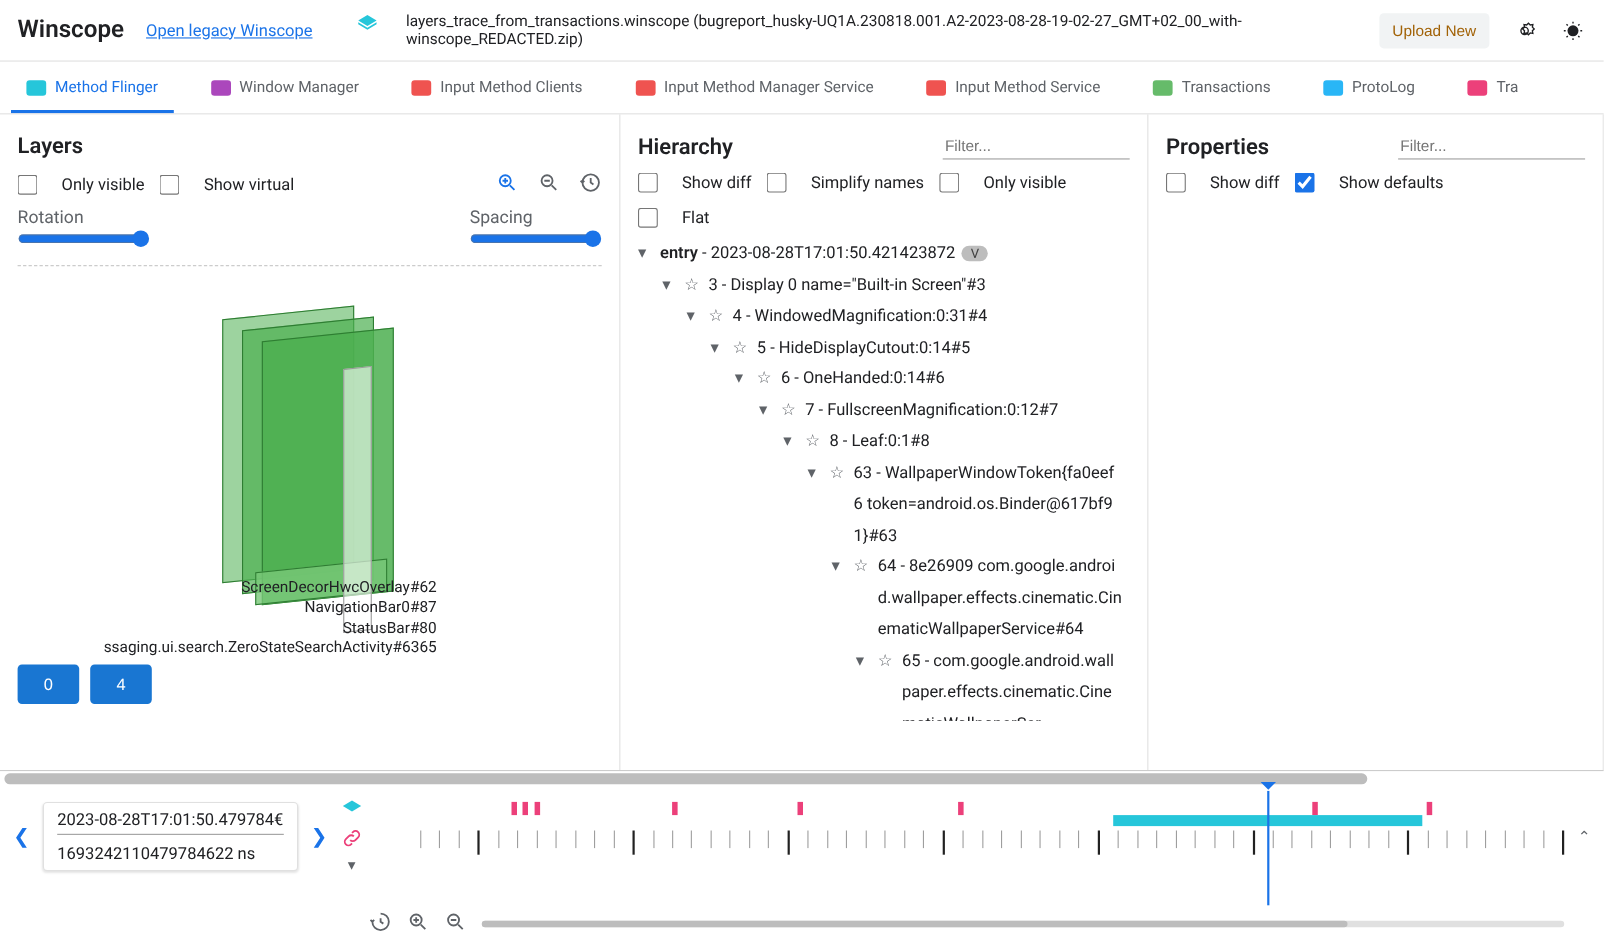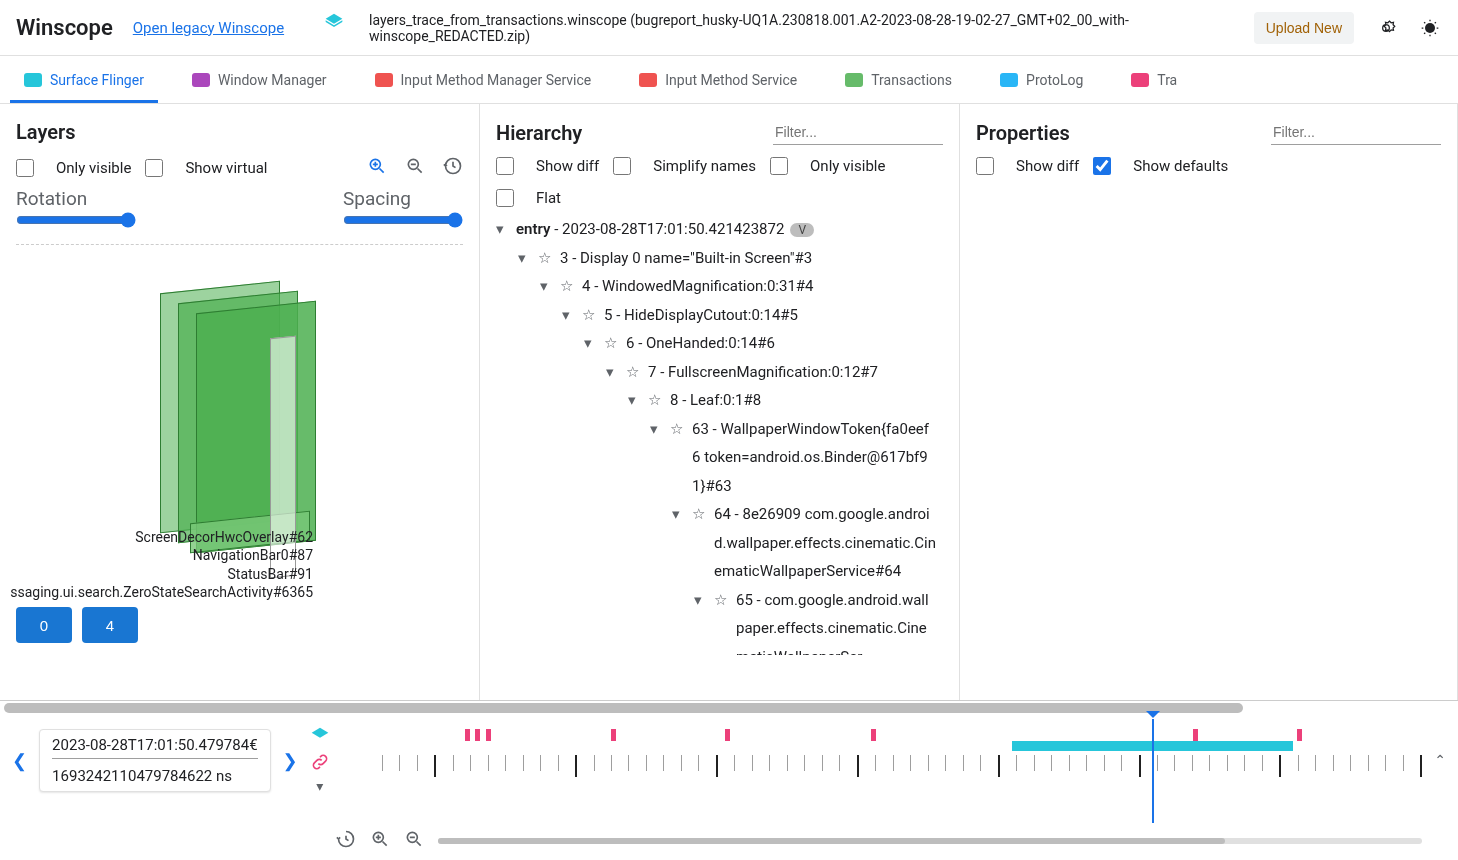--- a/index.html
+++ b/index.html
@@ -10,32 +10,32 @@
 .file-chip { display: flex; gap: 25px; margin-left: 20px; flex: 1; }
 .file-chip .icon { color: #26c6da; }
 .upload-btn { background: #f1f3f4; color: #a16207; border: none; padding: 8px 12px; border-radius: 4px; font-size: 14px; font-weight: 500; }
 .gear-head { width: 24px; height: 24px; display: flex; align-items: center; justify-content: center; }
 .tabs { display: flex; height: 48px; border-bottom: 1px solid #e0e0e0; overflow: hidden; }
 .tab { display: flex; align-items: center; gap: 8px; padding: 0 24px; white-space: nowrap; color: #5f6368; position: relative; }
 .tab.active { color: #1a73e8; }
 .tab.active::after { content: ""; position: absolute; left: 10px; right: 10px; bottom: 0; height: 3px; background: #1a73e8; }
 .main { display: flex; height: 596px; }
 .panel { border-right: 1px solid #e0e0e0; padding: 16px; overflow: hidden; }
-.panel-left { width: 480px; flex-shrink: 0; }
+.panel-left { width: 564px; flex-shrink: 0; }
 .panel-mid { width: 480px; flex-shrink: 0; }
 .panel-right { flex: 1; }
 .panel-head { display: flex; align-items: center; justify-content: space-between; margin-bottom: 12px; }
 .panel-title { font-size: 20px; font-weight: 600; }
 .filter-input { border: none; border-bottom: 1px solid #9e9e9e; padding: 4px 2px; font-size: 14px; width: 170px; outline: none; }
 .checks-row { display: flex; align-items: center; gap: 14px; margin-bottom: 8px; flex-wrap: wrap; }
 .chk { display: flex; align-items: center; gap: 22px; font-size: 15px; }
 .chk input { width: 18px; height: 18px; accent-color: #1a73e8; }
 .slider-row { display: flex; gap: 40px; margin: 8px 0 16px; }
 .slider-grp { display: flex; flex-direction: column; gap: 2px; }
-.slider-grp label { font-size: 19px; color: #5f6368; }
+.slider-grp label { font-size: 16px; color: #5f6368; }
 .slider-grp input[type=range] { width: 120px; accent-color: #1a73e8; }
 .ctrl-icons { display: flex; gap: 18px; color: #5f6368; }
 .ctrl-icons span { cursor: pointer; }
 .divider { border-top: 1px dashed #ccc; margin: 8px 0 12px; }
 .viz { position: relative; height: 340px; display: flex; align-items: center; justify-content: center; }
 .layer-stack { position: relative; width: 160px; height: 280px; }
 .layer { position: absolute; border: 1px solid #2e7d32; background: rgba(76,175,80,.55); }
 .layer.l1 { left: 0; top: 0; width: 120px; height: 240px; transform: skewY(-6deg); }
 .layer.l2 { left: 18px; top: 10px; width: 120px; height: 240px; transform: skewY(-6deg); background: rgba(76,175,80,.7); }
 .layer.l3 { left: 36px; top: 20px; width: 120px; height: 240px; transform: skewY(-6deg); background: rgba(76,175,80,.85); }
@@ -100,25 +100,29 @@
     <svg class="ico" viewBox="0 0 24 24" fill="#202124">
         <circle cx="12" cy="12" r="6" fill="#202124"></circle>
         <path d="M12 2v2M12 20v2M2 12h2M20 12h2M4.9 4.9l1.4 1.4M17.7 17.7l1.4 1.4M4.9 19.1l1.4-1.4M17.7 6.3l1.4-1.4" stroke="#202124" stroke-width="1.5"></path>
       </svg>
   </span>
 </div>
 
 <div class="tabs" id="tab-bar">
     <div class="tab active">
       <span class="icon-sq" style="background: rgb(38, 198, 218);"></span>
-      <span>Surface Flinger</span>
+      <span>Method Flinger</span>
     </div>
     <div class="tab">
       <span class="icon-sq" style="background: rgb(171, 71, 188);"></span>
       <span>Window Manager</span>
+    </div>
+    <div class="tab">
+      <span class="icon-sq" style="background: rgb(239, 83, 80);"></span>
+      <span>Input Method Clients</span>
     </div>
     <div class="tab">
       <span class="icon-sq" style="background: rgb(239, 83, 80);"></span>
       <span>Input Method Manager Service</span>
     </div>
     <div class="tab">
       <span class="icon-sq" style="background: rgb(239, 83, 80);"></span>
       <span>Input Method Service</span>
     </div>
     <div class="tab">
@@ -181,21 +185,21 @@
       <div class="layer-stack">
         <div class="layer l1"></div>
         <div class="layer l2"></div>
         <div class="layer l3"></div>
         <div class="layer bar"></div>
         <div class="layer thin"></div>
       </div>
       <div class="viz-labels">
         <div>ScreenDecorHwcOverlay#62</div>
         <div>NavigationBar0#87</div>
-        <div>StatusBar#91</div>
+        <div>StatusBar#80</div>
         <div>ssaging.ui.search.ZeroStateSearchActivity#6365</div>
       </div>
     </div>
     <div class="num-btns">
       <button class="num-btn">0</button>
       <button class="num-btn">4</button>
     </div>
   </div>
 
   <div class="panel panel-mid">

